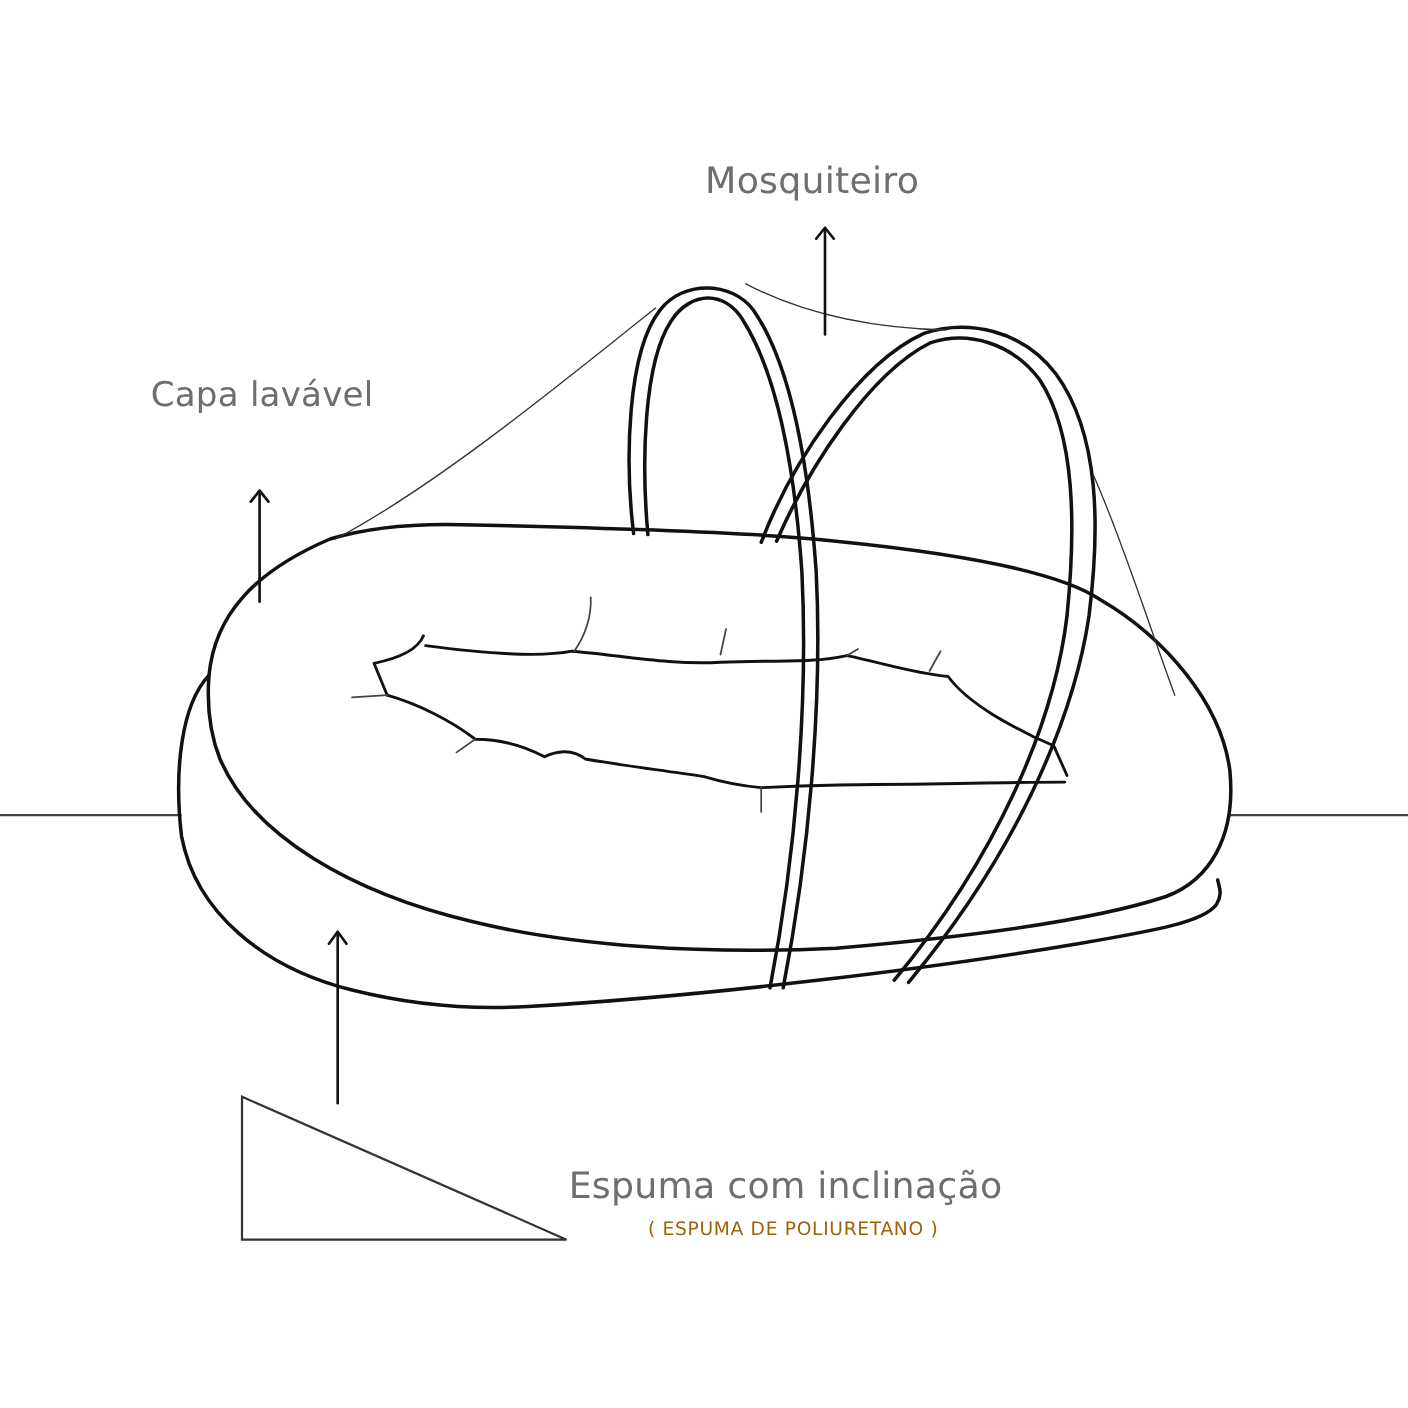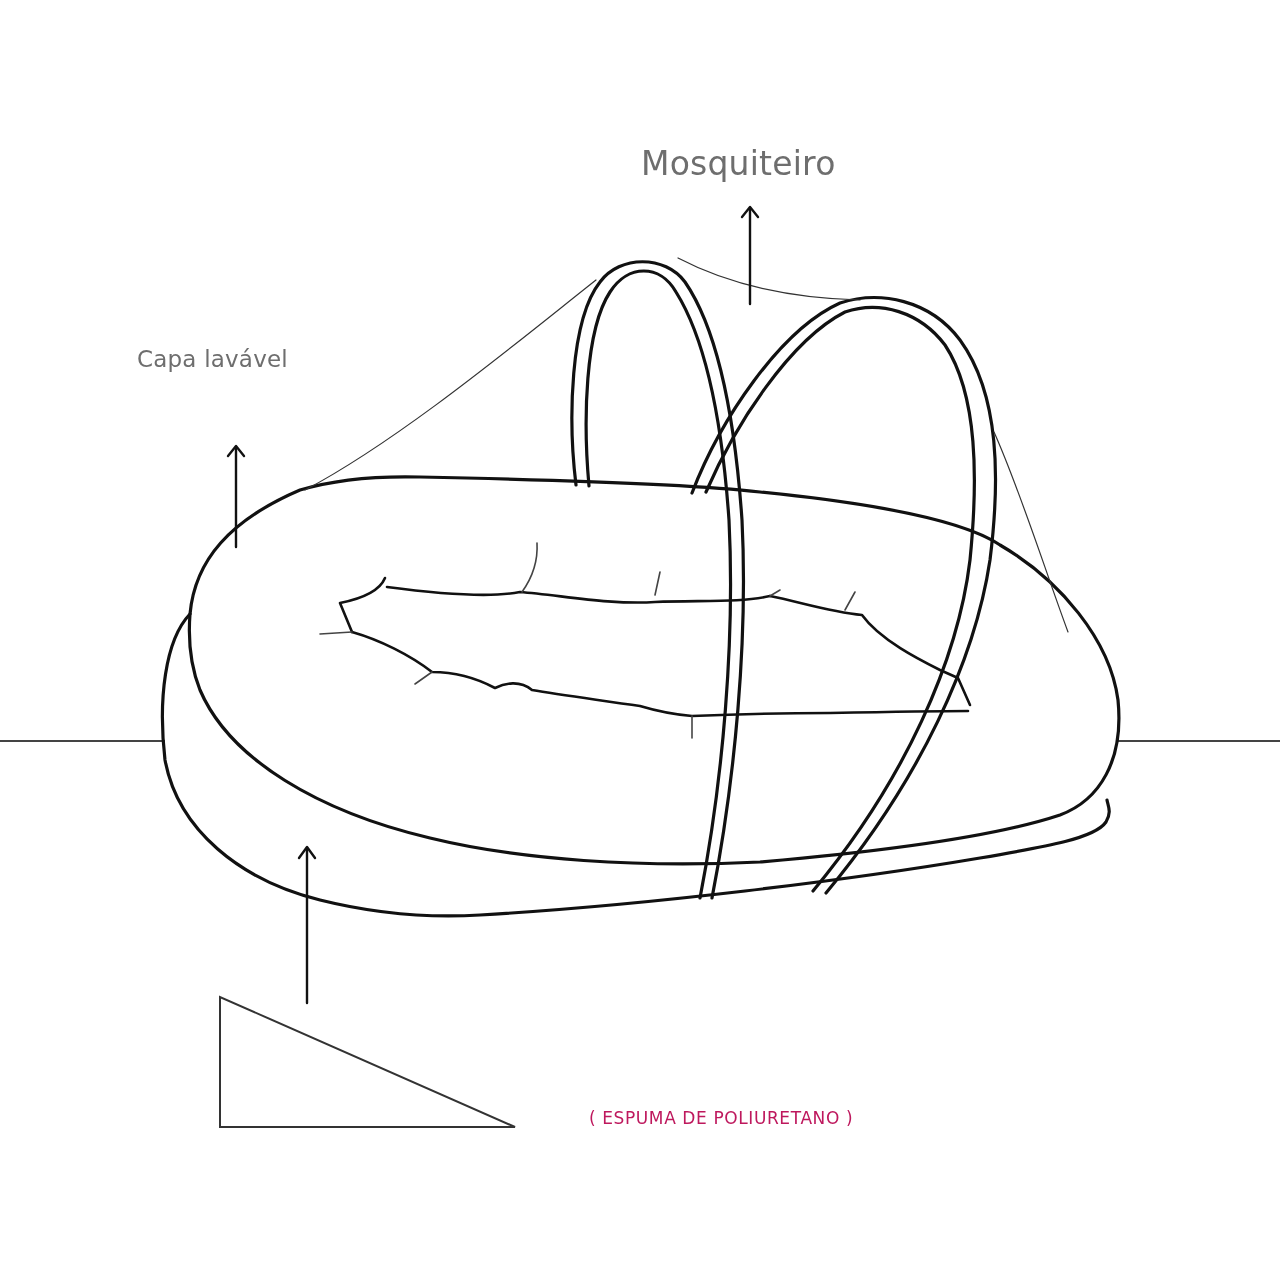--- a/index.html
+++ b/index.html
@@ -2,24 +2,24 @@
 <html><head>
   <meta charset="utf-8">
   <style>
     html, body { margin: 0; padding: 0; background: #ffffff; }
     body { width: 1280px; height: 1280px; position: relative; overflow: hidden;
            font-family: "DejaVu Sans", "Liberation Sans", sans-serif; }
     .canvas { position: absolute; left: 0; top: 0; width: 1172px; height: 1280px; }
     .label { position: absolute; color: #6e6e6e; font-family: "DejaVu Sans", sans-serif;
              white-space: nowrap; letter-spacing: 0.2px; }
     .label-mosquiteiro { left: 641px; top: 144px; font-size: 33px; font-weight: 500; }
-    .label-capa { left: 137px; top: 333px; font-size: 23px; line-height: 52px; font-weight: 500; }
+    .label-capa { left: 137px; top: 333px; font-size: 31px; line-height: 52px; font-weight: 500; }
     .label-capa span { display: block; }
     .label-espuma { left: 517px; top: 1058px; font-size: 33px; font-weight: 500; }
-    .label-espuma-sub { left: 589px; top: 1108px; font-size: 17px; letter-spacing: 0.6px; color: #be185d; }
+    .label-espuma-sub { left: 589px; top: 1108px; font-size: 17px; letter-spacing: 0.6px; color: #a16207; }
     svg .thick { fill: none; stroke: #111; stroke-width: 3.2; stroke-linecap: round; stroke-linejoin: round; }
     svg .med { fill: none; stroke: #111; stroke-width: 2.6; stroke-linecap: round; stroke-linejoin: round; }
     svg .thin { fill: none; stroke: #333; stroke-width: 1.2; stroke-linecap: round; }
     svg .tick { fill: none; stroke: #444; stroke-width: 1.6; stroke-linecap: round; }
     svg .ground { fill: none; stroke: #444; stroke-width: 2; }
     svg .arrow { fill: none; stroke: #111; stroke-width: 2.4; stroke-linecap: round; stroke-linejoin: round; }
     svg .wedge { fill: none; stroke: #333; stroke-width: 2; stroke-linejoin: miter; }
   </style>
 </head>
 <body>
@@ -87,14 +87,15 @@
       <path class="wedge" d="M220,997 L220,1127 L515,1127 Z"></path>
     </g>
   </svg>
 
   <div class="label label-mosquiteiro">Mosquiteiro</div>
 
   <div class="label label-capa">
     <span>Capa lavável</span>
   </div>
 
+  <div class="label label-espuma">Espuma com inclinação</div>
   <div class="label label-espuma-sub">( ESPUMA DE POLIURETANO )</div>
 </div>
 
 </body></html>

